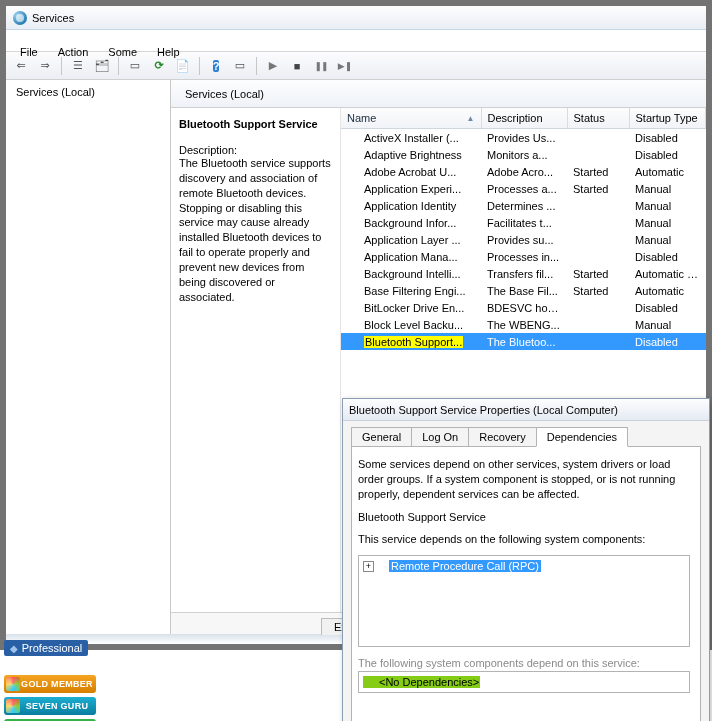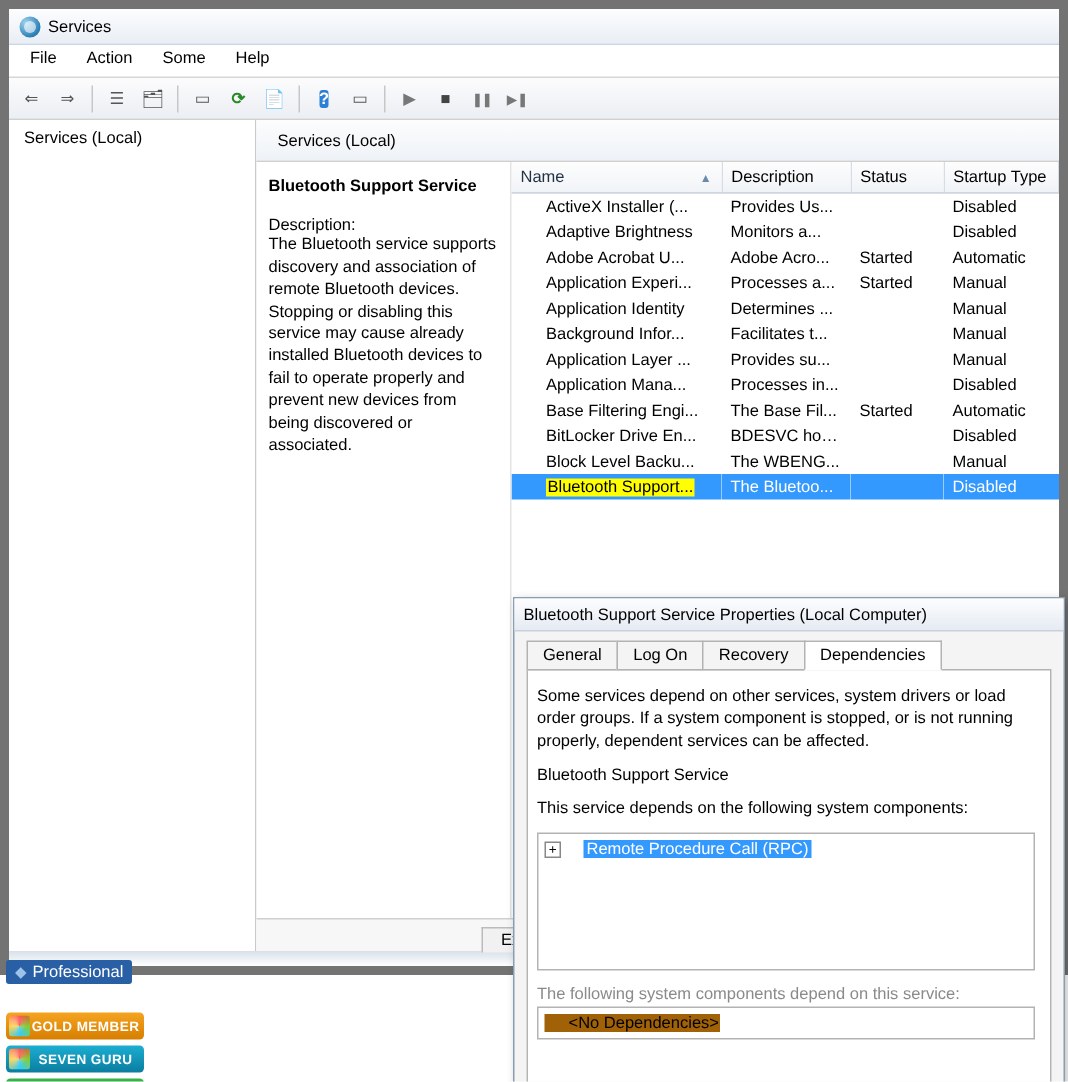--- a/index.html
+++ b/index.html
@@ -6,21 +6,21 @@
     body { background: #fff; width: 712px; height: 721px; overflow: hidden; position: relative; }
 
     .window { border: 6px solid #737373; background: #fff; }
 
     .titlebar { height: 24px; background: linear-gradient(#fdfdfe,#e9eef5); display: flex; align-items: center; padding: 0 6px; border-bottom: 1px solid #c9d6e8; }
     .titlebar .ticon { width: 16px; height: 16px; margin-right: 4px; display: inline-flex; align-items: center; justify-content: center; }
     .gear { width: 14px; height: 14px; border-radius: 50%; background: radial-gradient(circle at 30% 30%, #9fd3f0, #2b7fb5 70%); position: relative; }
     .gear::after { content: ""; position: absolute; inset: 3px; border-radius: 50%; background: #fff; opacity: .6; }
 
     .menubar { height: 22px; display: flex; align-items: stretch; padding: 0 4px; border-bottom: 1px solid #d6d6d6; }
-    .menubar .mi { padding: 3px 10px; color: #000; cursor: default; }
+    .menubar .mi { padding: 16px 10px; color: #000; cursor: default; }
 
     .toolbar { height: 28px; display: flex; align-items: center; padding: 0 4px; gap: 2px; border-bottom: 1px solid #d0d0d0; background: linear-gradient(#fcfcfd,#ebeef3); }
     .tbbtn { width: 22px; height: 22px; border: 1px solid transparent; display: inline-flex; align-items: center; justify-content: center; border-radius: 2px; color: #555; }
     .tbsep { width: 1px; height: 18px; background: #c7c7c7; margin: 0 3px; }
     .arrow-l::before { content: "⇐"; }
     .arrow-r::before { content: "⇒"; }
     .i-cols::before { content: "☰"; }
     .i-tree::before { content: "🗂"; font-size: 12px; }
     .i-refresh::before { content: "⟳"; color: #2a8a2a; font-weight: bold; }
     .i-export::before { content: "📄"; font-size: 12px; }
@@ -77,21 +77,21 @@
     .ptab { padding: 3px 10px; border: 1px solid #b3b3b3; background: #f4f4f4; font-size: 11px; cursor: default; margin-right: -1px; position: relative; }
     .ptab.active { background: #fff; border-bottom-color: #fff; z-index: 2; }
     .prop-body { margin: -1px 8px 8px 8px; border: 1px solid #b3b3b3; background: #fff; flex: 1; padding: 10px 10px 6px 6px; display: flex; flex-direction: column; font-size: 11px; }
     .prop-body p { margin-bottom: 8px; line-height: 1.35; }
     .tree-box { border: 1px solid #b3b3b3; height: 92px; background: #fff; padding: 4px; overflow: auto; }
     .tree-row { display: flex; align-items: center; gap: 2px; }
     .expander { width: 11px; height: 11px; border: 1px solid #888; display: inline-flex; align-items: center; justify-content: center; font-size: 9px; line-height: 1; background: #fff; }
     .tree-label { background: #3399ff; color: #fff; padding: 0 2px; }
     .disabled-label { color: #8a8a8a; margin-top: 10px; }
     .nodep-box { border: 1px solid #b3b3b3; background: #fff; padding: 4px; height: 22px; margin-top: 2px; }
-    .nodep { background: #a16207; padding: 0 1px; display: inline-flex; align-items: center; gap: 4px; }
+    .nodep { background: #84cc16; padding: 0 1px; display: inline-flex; align-items: center; gap: 4px; }
     .tinygear { width: 11px; height: 11px; }
   </style>
 </head>
 <body>
 
 <div class="window">
   <div class="titlebar">
     <span class="ticon">
         <span class="gear"></span>
       </span>
@@ -233,20 +233,29 @@
                     <span class="svcicon"><span class="gear" style="width:11px;height:11px"></span></span>
                     <span class="svcname">Application Mana...</span>
                   </td>
                   <td>Processes in...</td>
                   <td></td>
                   <td>Disabled</td>
                 </tr>
                 <tr class="row">
                   <td>
                     <span class="svcicon"><span class="gear" style="width:11px;height:11px"></span></span>
+                    <span class="svcname">Background Intelli...</span>
+                  </td>
+                  <td>Transfers fil...</td>
+                  <td>Started</td>
+                  <td>Automatic (D...</td>
+                </tr>
+                <tr class="row">
+                  <td>
+                    <span class="svcicon"><span class="gear" style="width:11px;height:11px"></span></span>
                     <span class="svcname">Base Filtering Engi...</span>
                   </td>
                   <td>The Base Fil...</td>
                   <td>Started</td>
                   <td>Automatic</td>
                 </tr>
                 <tr class="row">
                   <td>
                     <span class="svcicon"><span class="gear" style="width:11px;height:11px"></span></span>
                     <span class="svcname">BitLocker Drive En...</span>

